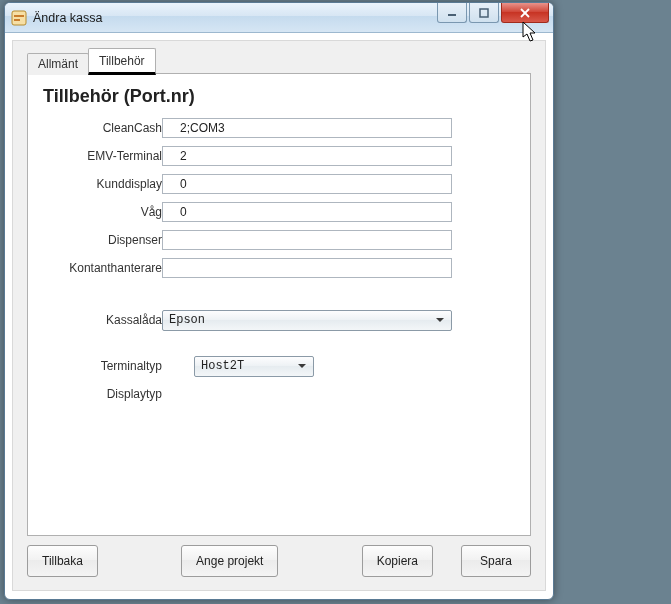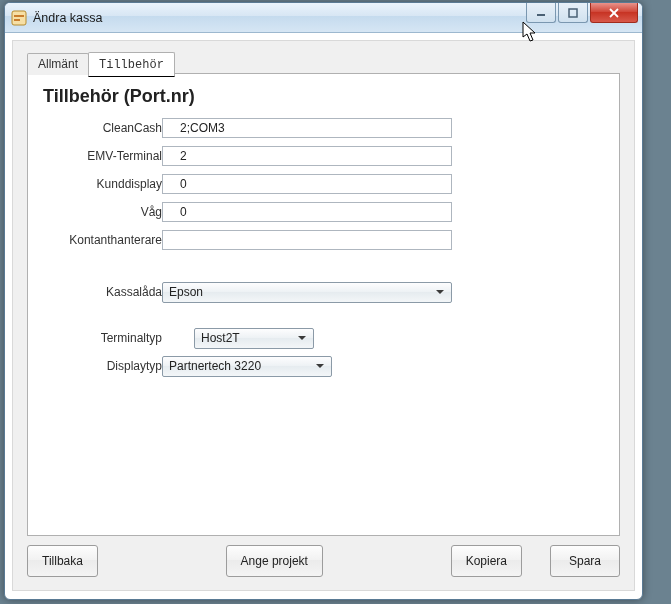--- a/index.html
+++ b/index.html
@@ -9,21 +9,21 @@
     font-size: 12px;
     background: #6b8290;
     width: 671px;
     height: 604px;
     position: relative;
     overflow: hidden;
   }
   .window {
     position: absolute;
     left: 4px; top: 2px;
-    width: 639px; height: 598px;
+    width: 550px; height: 598px;
     background: #fff;
     border: 1px solid #5a7a94;
     border-radius: 6px;
     box-shadow: 0 0 8px rgba(0,0,0,0.4);
     overflow: hidden;
   }
   .titlebar {
     height: 30px;
     background: linear-gradient(#eaf3fb, #d7e6f4 45%, #c5dbee 46%, #d6e6f4);
     border-bottom: 1px solid #9db8cf;
@@ -68,44 +68,43 @@
   .client {
     position: absolute;
     left: 7px; right: 7px; top: 37px; bottom: 8px;
     background: #f0f0f0;
     border: 1px solid #d9d9d9;
   }
   .tabs {
     position: absolute;
     left: 14px; top: 11px;
     display: flex;
-    align-items: flex-start;
+    align-items: flex-end;
     height: 22px;
     z-index: 2;
   }
   .tab {
     padding: 3px 10px 4px;
     border: 1px solid #b0b0b0;
     border-bottom: none;
     background: #f0f0f0;
     color: #333;
     font-size: 12px;
     margin-right: -1px;
     position: relative;
     top: 1px;
     border-radius: 2px 2px 0 0;
   }
   .tab.active {
     background: #fff;
     padding-top: 5px;
     top: 0;
     z-index: 3;
-    border-bottom: 1px solid #000000;
+    border-bottom: 3px solid #000000;
     margin-bottom: -1px;
-    font-family: Liberation Mono, monospace;
   }
   .tab-panel {
     position: absolute;
     left: 14px; right: 14px; top: 32px; bottom: 54px;
     background: #fff;
     border: 1px solid #b0b0b0;
     padding: 10px 12px;
   }
   .section-heading {
     font-weight: bold;
@@ -136,21 +135,21 @@
     padding: 1px 17px;
     color: #222;
   }
   .gap-lg { height: 24px; }
   .gap-md { height: 18px; }
   .select {
     height: 21px;
     border: 1px solid #8b9aa7;
     border-radius: 2px;
     background: linear-gradient(#fdfdfe, #eef2f5 45%, #e5ebef 46%, #f3f6f8);
-    font-family: Liberation Sans, sans-serif;
+    font-family: Liberation Mono, monospace;
     font-size: 12px;
     padding: 0 22px 0 6px;
     color: #222;
     appearance: none;
     position: relative;
   }
   .select-wrap {
     position: relative;
     display: inline-block;
   }
@@ -248,20 +247,24 @@
       </div>
       <div class="form-row">
         <div class="flabel">Kunddisplay</div>
         <input class="txt" type="text" value="0" style="">
       </div>
       <div class="form-row">
         <div class="flabel">Våg</div>
         <input class="txt" type="text" value="0" style="">
       </div>
       <div class="form-row">
+        <div class="flabel">Dispenser</div>
+        <input class="txt" type="text" value="" style="">
+      </div>
+      <div class="form-row">
         <div class="flabel">Kontanthanterare</div>
         <input class="txt" type="text" value="" style="">
       </div>
 
       <div class="gap-lg"></div>
 
       <div class="form-row">
         <div class="flabel">Kassalåda</div>
         <span class="select-wrap">
           <select class="select w290">
@@ -275,25 +278,20 @@
       <div class="form-row">
         <div class="flabel">Terminaltyp</div>
         <span class="select-wrap">
           <select class="select w120">
             <option>Host2T</option>
           </select>
         </span>
       </div>
       <div class="form-row">
         <div class="flabel">Displaytyp</div>
-        <span class="select-wrap">
-          <select class="select w170">
-            <option>Partnertech 3220</option>
-          </select>
-        </span>
       </div>
     </div>
 
     <div class="button-bar">
       <button class="btn">Tillbaka</button>
       <div class="spacer"></div>
       <button class="btn" style="min-width:92px">Ange projekt</button>
       <div class="spacer"></div>
       <button class="btn" style="margin-right:8px">Kopiera</button>
       <button class="btn">Spara</button>

